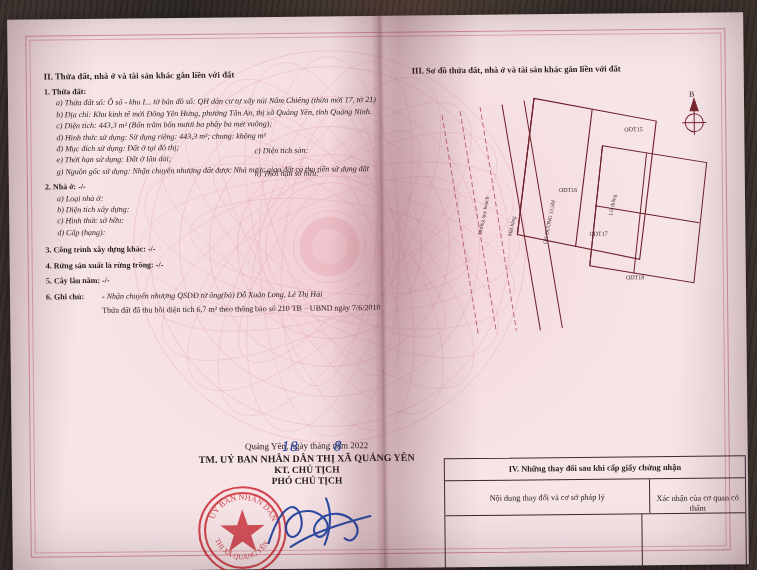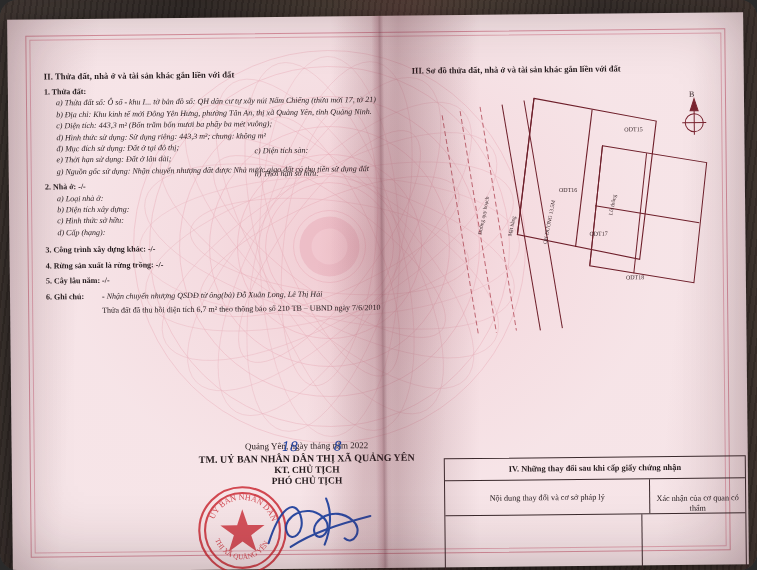--- a/index.html
+++ b/index.html
@@ -4,21 +4,20 @@
 <style>
   html,body{margin:0;padding:0;}
   body{
     width:757px;height:570px;overflow:hidden;
     background:#2a2a2a;
     font-family:"Liberation Serif", serif;
   }
   .photo{
     position:relative;width:757px;height:570px;overflow:hidden;
     background:#3a3633;
-    border-radius:17px;
   }
   
   .desk{
     position:absolute;inset:0;
     background:
       linear-gradient(100deg,#423c36 0%,#2e2a27 22%,#55483c 48%,#35302c 70%,#4a4038 100%);
   }
   .desk:after{
     content:"";position:absolute;inset:0;
     background:repeating-linear-gradient(97deg, rgba(0,0,0,0.12) 0px, rgba(0,0,0,0.12) 2px, rgba(255,255,255,0.02) 2px, rgba(255,255,255,0.02) 6px);

